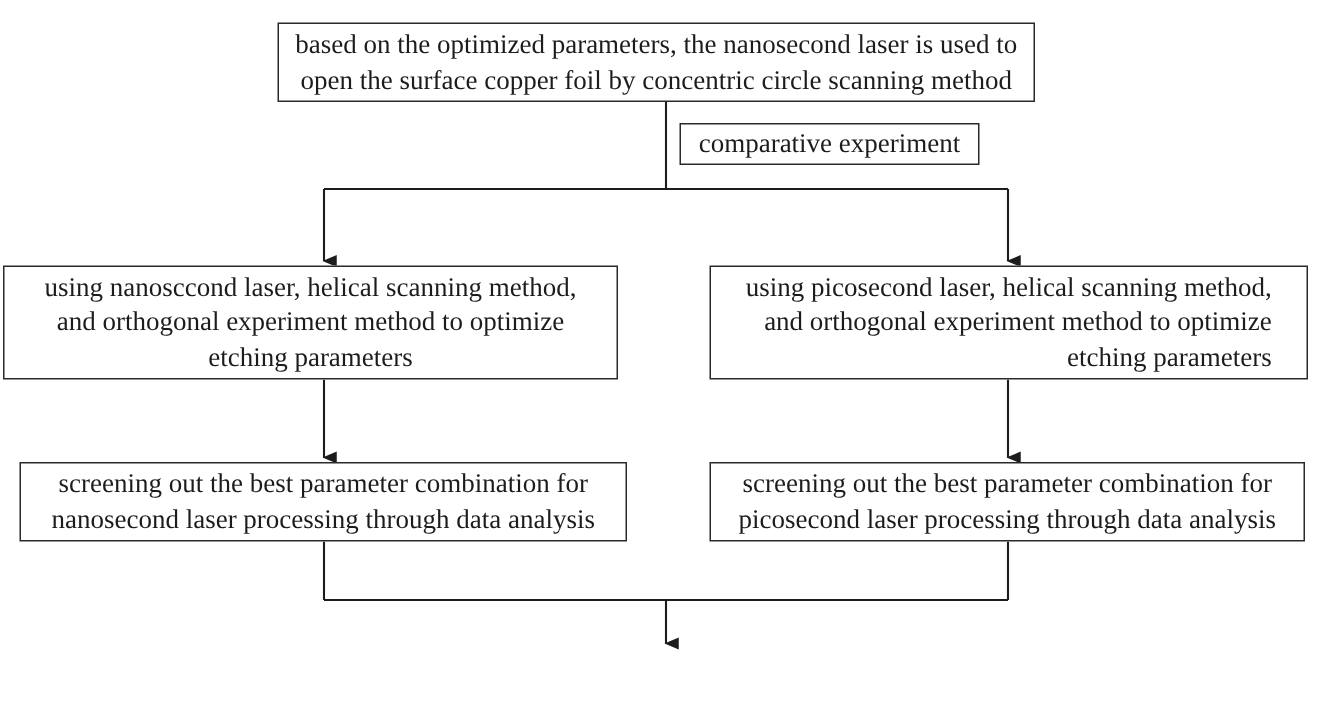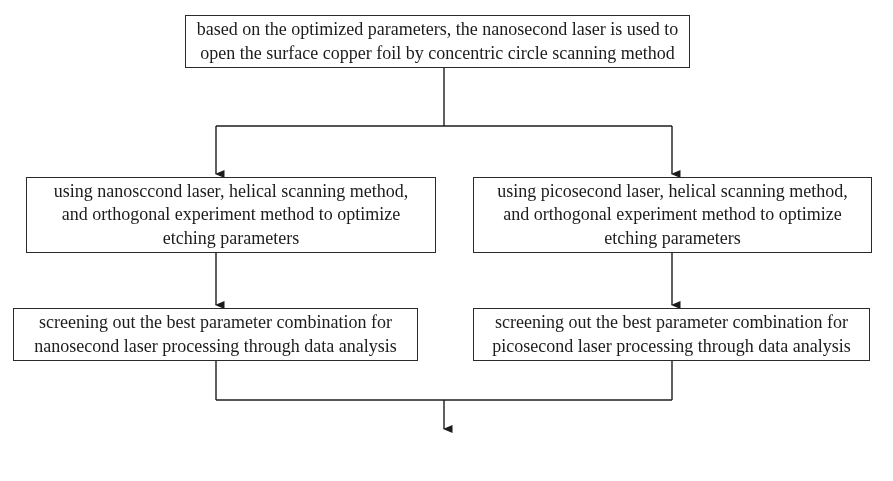--- a/index.html
+++ b/index.html
@@ -26,22 +26,22 @@
     justify-content: center;
     text-align: center;
     white-space: pre-line;
     font-size: 18px;
     line-height: 1.3;
     padding: 1px 4px;
     z-index: 2;
   }
   #node-start        { left: 185px; top: 15px;  width: 505px; height: 53px; }
   #node-branch-label { left: 453px; top: 82px;  width: 200px; height: 28px; }
-  #node-ns-optimize  { left: 26px;  top: 177px; width: 410px; height: 76px; }
-  #node-ps-optimize  { left: 473px; top: 177px; width: 399px; height: 76px; }
+  #node-ns-optimize  { left: 2px;  top: 177px; width: 410px; height: 76px; }
+  #node-ps-optimize  { left: 473px; top: 177px; width: 399px; height: 76px; text-align: right; }
   #node-ns-screen    { left: 13px;  top: 308px; width: 405px; height: 53px; }
   #node-ps-screen    { left: 473px; top: 308px; width: 397px; height: 53px; }
   #node-final        { left: 242px; top: 432px; width: 406px; height: 32px; }
   #connector-layer {
     position: absolute;
     left: 0; top: 0;
     width: 893px;
     height: 481px;
     z-index: 1;
   }
@@ -76,20 +76,21 @@
     <line x1="672" y1="361" x2="672" y2="400"></line>
 
     <line x1="216" y1="400" x2="672" y2="400"></line>
 
     <line x1="444" y1="400" x2="444" y2="429" marker-end="url(#arrowhead)"></line>
   </svg>
 
   <div class="node" id="node-start">based on the optimized parameters, the nanosecond laser is used to
 open the surface copper foil by concentric circle scanning method</div>
 
+  <div class="node" id="node-branch-label">comparative experiment</div>
 
   <div class="node" id="node-ns-optimize">using nanosccond laser, helical scanning method,
 and orthogonal experiment method to optimize
 etching parameters</div>
 
   <div class="node" id="node-ps-optimize">using picosecond laser, helical scanning method,
 and orthogonal experiment method to optimize
 etching parameters</div>
 
   <div class="node" id="node-ns-screen">screening out the best parameter combination for

